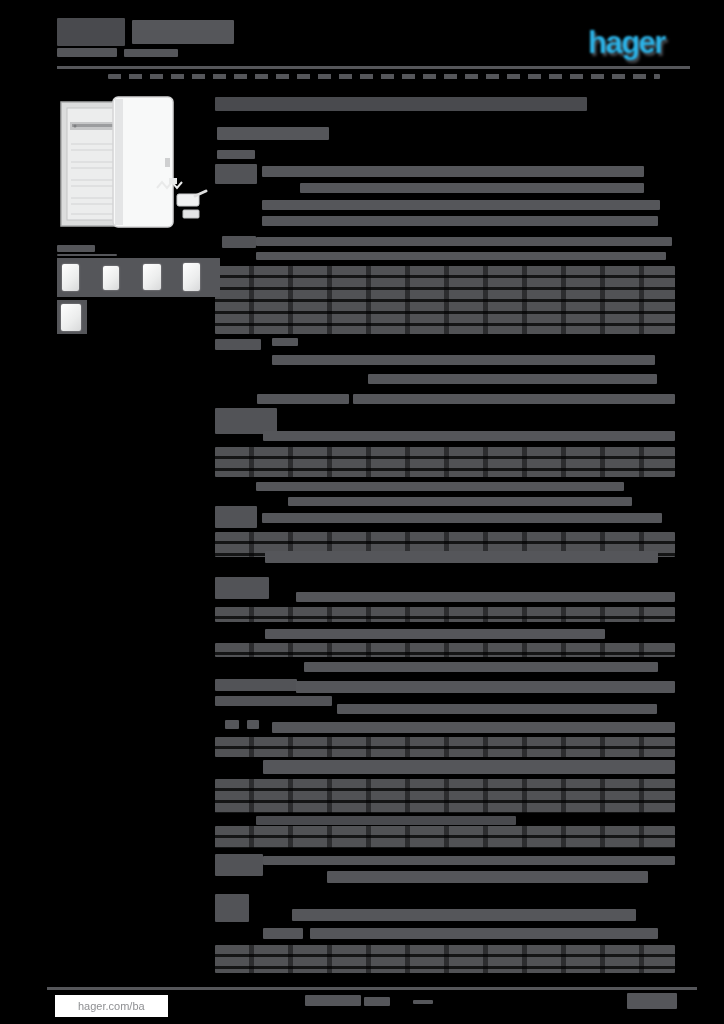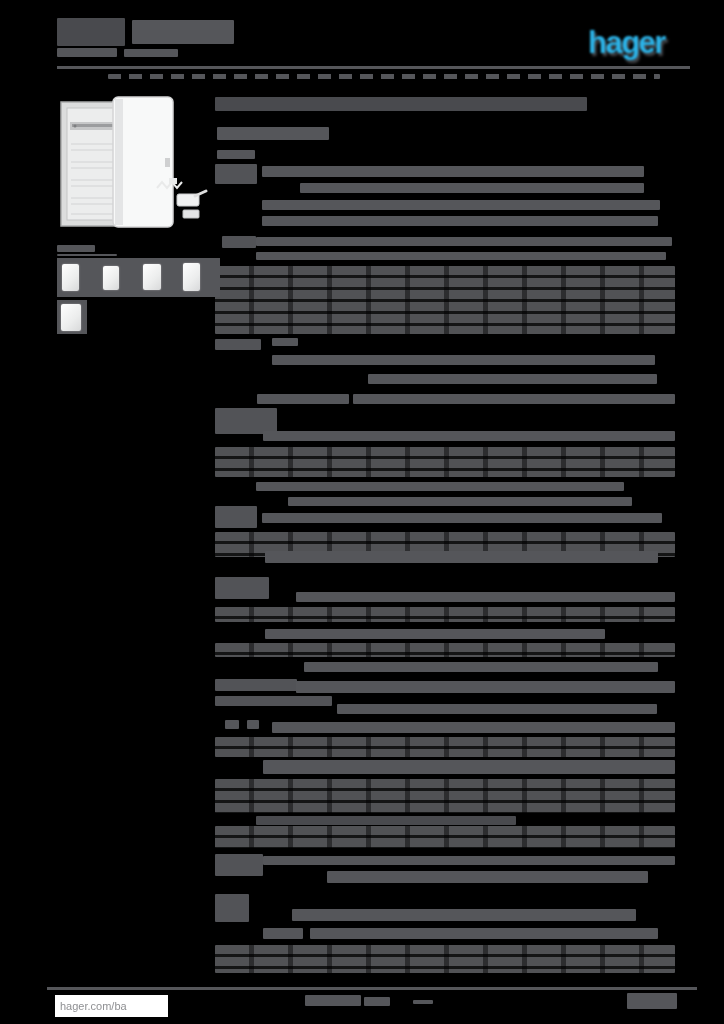--- a/index.html
+++ b/index.html
@@ -33,21 +33,21 @@
   }
   
   #photo{position:absolute;left:57px;top:92px;width:152px;height:142px;}
   
   .thumb-box{position:absolute;background:#55565a;}
   .thumb-img{position:absolute;background:linear-gradient(135deg,#ffffff 0%,#eceded 60%,#d8d9da 100%);border-radius:2px;box-shadow:0 0 2px rgba(255,255,255,.4);}
   
   #footer-web{
     position:absolute;left:55px;top:995px;width:113px;height:22px;
     background:#fff;color:#8f9093;font-size:11px;line-height:22px;
-    padding-left:5px;box-sizing:border-box;
+    padding-left:23px;box-sizing:border-box;
     filter:blur(.4px);
   }
 </style>
 </head>
 <body>
 
 <div id="logo">hager</div>
 
 <div id="redacted-layer">
     <div class="bar dark" style="left: 57px; top: 18px; width: 68px; height: 28px;"></div>

